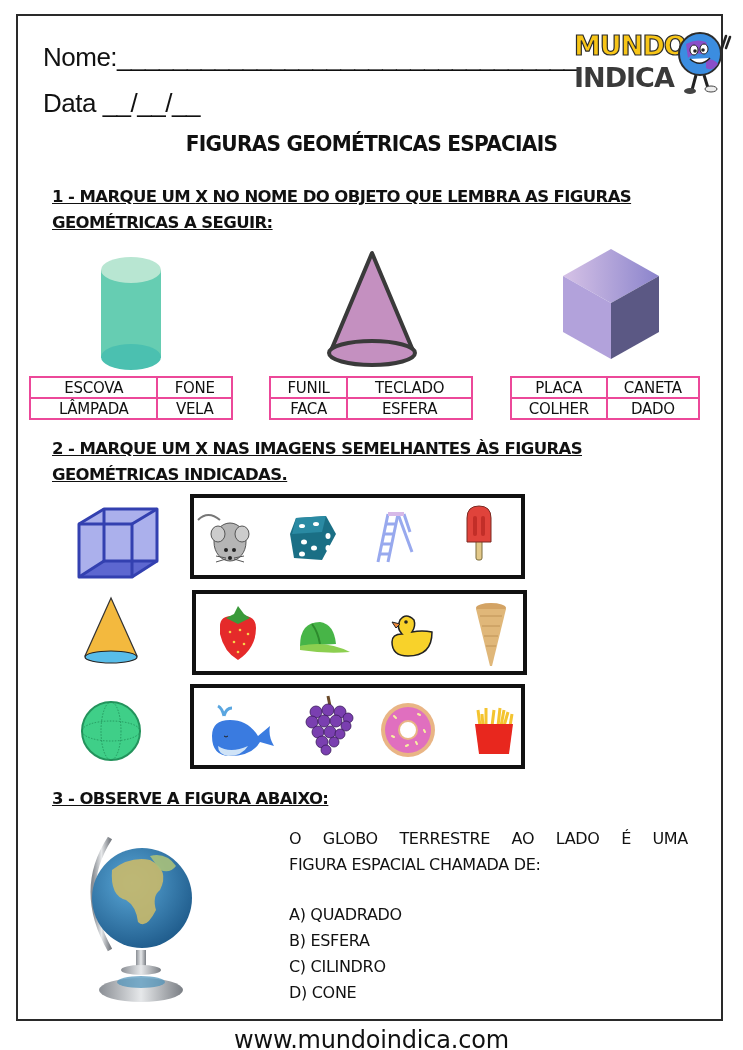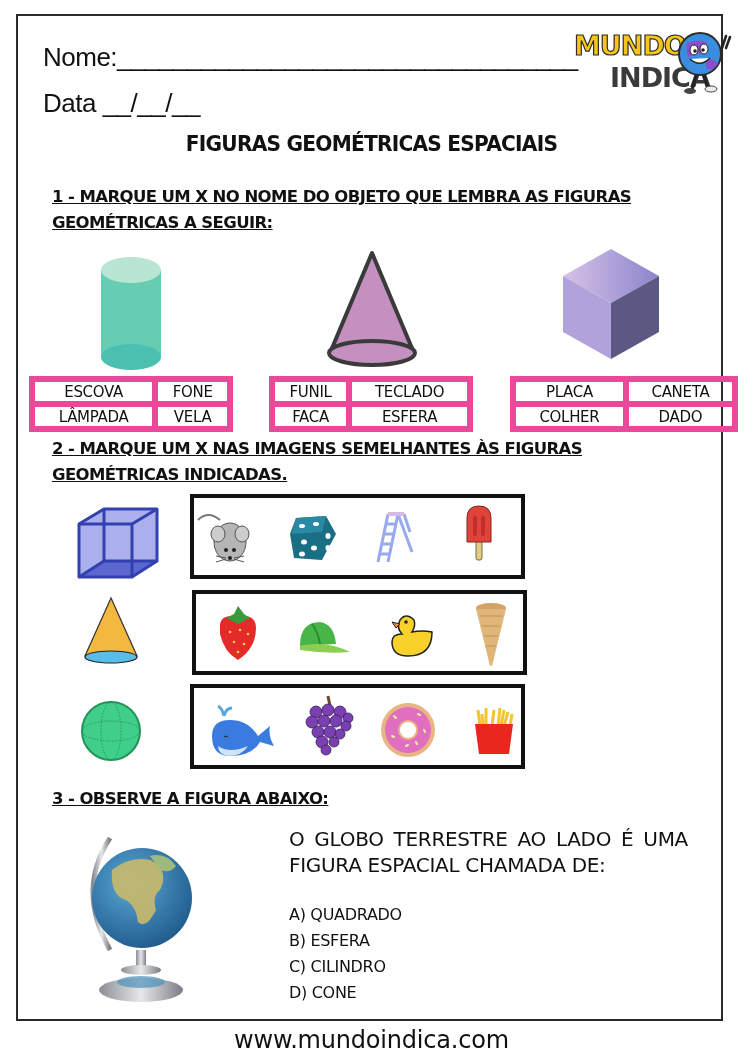--- a/index.html
+++ b/index.html
@@ -7,26 +7,26 @@
   .abs { position:absolute; }
   .frame { position:absolute; left:16px; top:14px; width:707px; height:1007px; border:2px solid #2a2a2a; box-sizing:border-box; }
   .nome, .data { position:absolute; left:43px; font-size:26px; font-weight:400; letter-spacing:-0.5px; font-family:"Liberation Sans", sans-serif; color:#111; }
   .nome { top:42px; }
   .data { top:88px; }
   .title { position:absolute; left:0; width:743px; top:132px; text-align:center; font-family:"DejaVu Sans", sans-serif; font-weight:700; font-size:21px; letter-spacing:-0.8px; transform:scaleX(0.96); color:#111; }
   .q-head { position:absolute; left:52px; width:640px; font-family:"DejaVu Sans", sans-serif; font-weight:700; font-size:16.5px; line-height:26px; letter-spacing:-0.6px; color:#111;text-decoration:underline; }
   .q-head u { text-decoration:underline; }
   .logo { position:absolute; left:572px; top:30px; width:158px; height:66px; }
   .logo .mundo { position:absolute; left:2px; top:0; font-family:"DejaVu Sans", sans-serif; font-weight:900; font-size:27px; color:#f7c517; -webkit-text-stroke:1.2px #2c2c2c; letter-spacing:-1px; }
-  .logo .indica { position:absolute; left:2px; top:32px; font-family:"DejaVu Sans", sans-serif; font-weight:900; font-size:27px; color:#3a3a3a; letter-spacing:-1px;margin-left:36px; }
+  .logo .indica { position:absolute; left:2px; top:32px; font-family:"DejaVu Sans", sans-serif; font-weight:900; font-size:27px; color:#3a3a3a; letter-spacing:-1px; }
   .opt-table { position:absolute; border-collapse:collapse; font-family:"DejaVu Sans", sans-serif; font-size:15px; }
-  .opt-table td { border:6px solid #ec4899; padding:0; height:19px; line-height:18px; text-align:center; color:#111; letter-spacing:-0.3px; }
+  .opt-table td { border:2px solid #ec4899; padding:0; height:19px; line-height:18px; text-align:center; color:#111; letter-spacing:-0.3px; }
   .box { position:absolute; border:4px solid #111; box-sizing:border-box; background:#fff; }
   .item { position:absolute; }
-  .q3-text { position:absolute; left:289px; top:826px; width:399px; font-family:"DejaVu Sans", sans-serif; font-size:20px; line-height:26px; color:#111; text-align:justify; letter-spacing:-0.3px; }
+  .q3-text { position:absolute; left:289px; top:826px; width:399px; font-family:"DejaVu Sans", sans-serif; font-size:16px; line-height:26px; color:#111; text-align:justify; letter-spacing:-0.3px; }
   .q3-text .first { text-align-last:justify; }
   .choices { position:absolute; left:289px; top:902px; font-family:"DejaVu Sans", sans-serif; font-size:16px; line-height:26px; color:#111; letter-spacing:-0.3px; }
   .footer { position:absolute; left:0; width:743px; top:1026px; text-align:center; font-family:"DejaVu Sans", sans-serif; font-size:24px; color:#111; letter-spacing:-0.2px; }
 </style>
 </head>
 <body>
 
 <div class="frame"></div>
 
 <div class="nome">Nome:_________________________________</div>
@@ -94,21 +94,21 @@
   <defs>
       <linearGradient id="ct" x1="0" x2="1">
         <stop offset="0" stop-color="#d6c2e6"></stop>
         <stop offset="1" stop-color="#8b84cc"></stop>
       </linearGradient>
     </defs>
   <path d="M49 1 L97 28 L49 55 L1 28 Z" fill="url(#ct)"></path>
   <path d="M1 28 L49 55 L49 111 L1 84 Z" fill="#b2a2db"></path>
   <path d="M97 28 L49 55 L49 111 L97 84 Z" fill="#5b5884"></path>
 </svg>
-<table class="opt-table" style="left:510px;top:376px;width:228px">
+<table class="opt-table" style="left:510px;top:376px;width:190px">
   <tbody>
       <tr>
         <td>PLACA</td>
         <td>CANETA</td>
       </tr>
   <tr>
         <td>COLHER</td>
         <td>DADO</td>
       </tr>
 </tbody>

